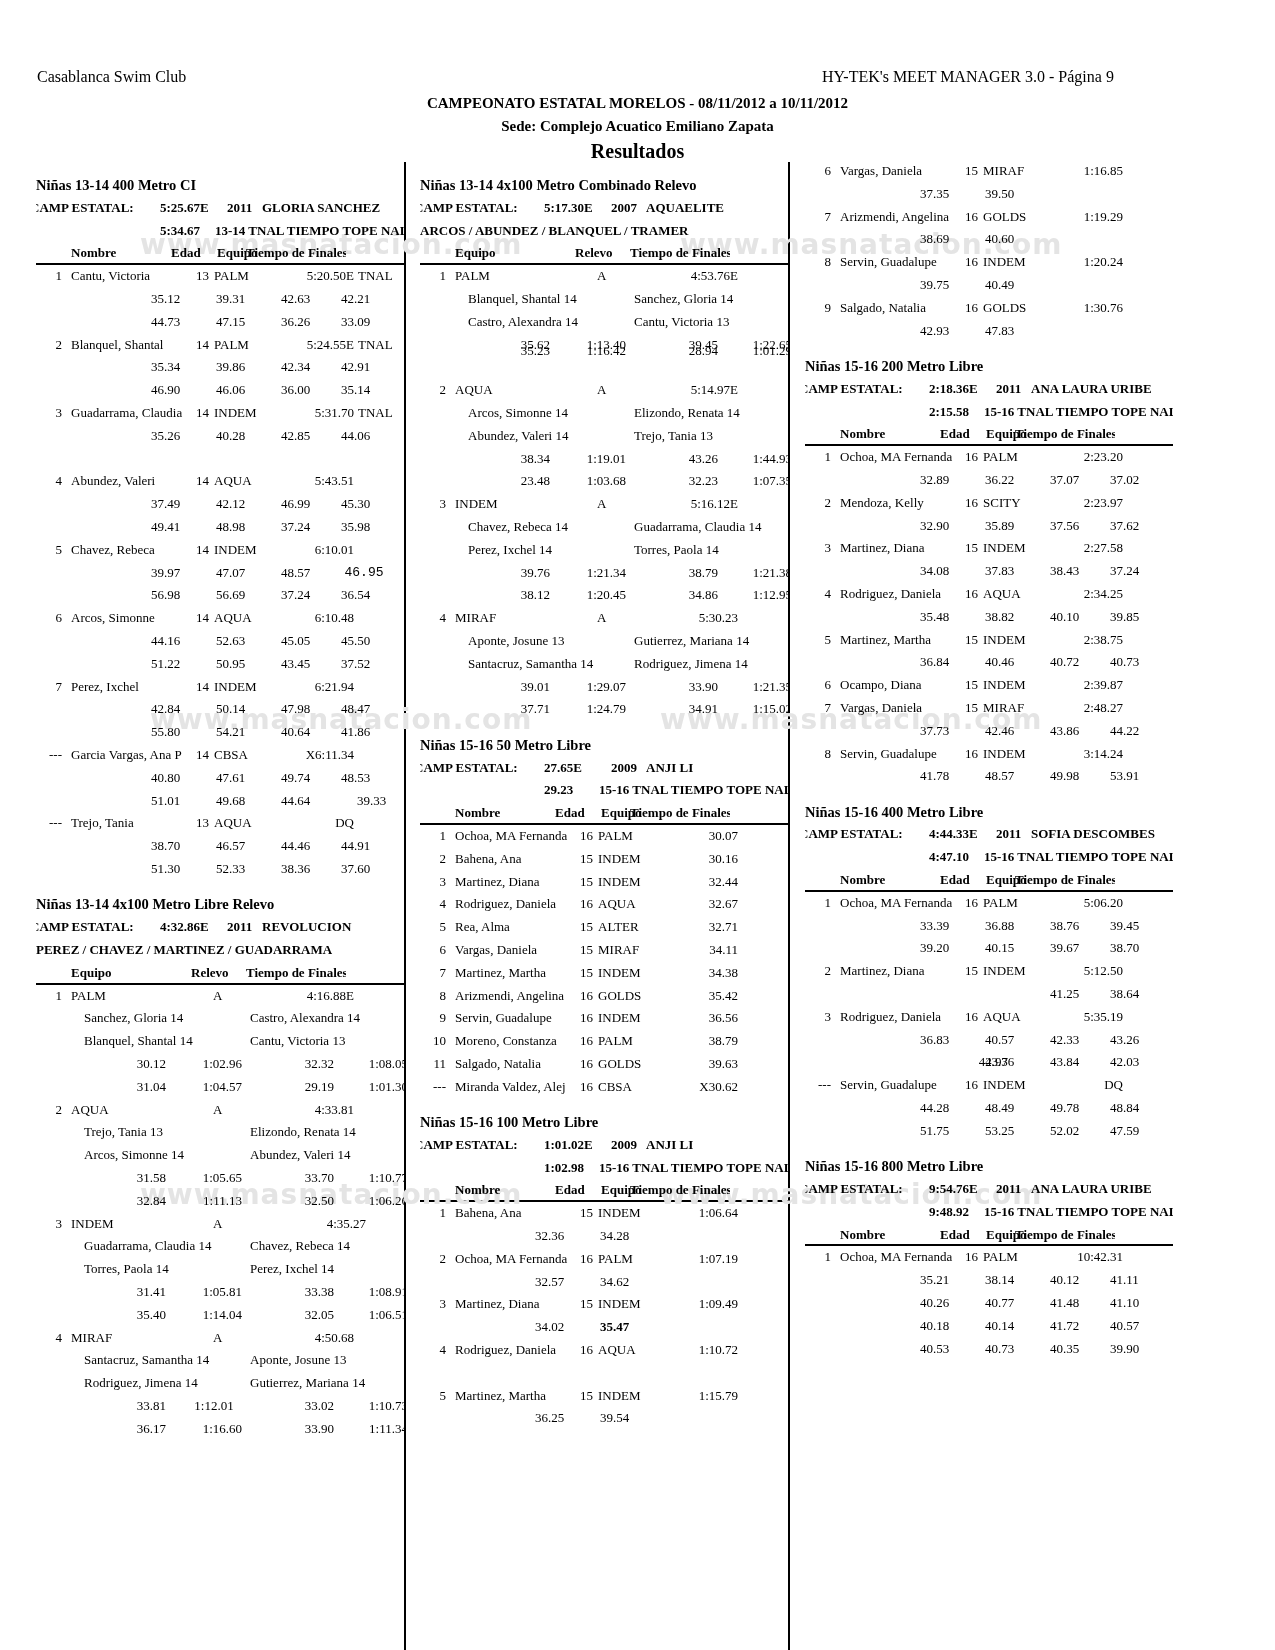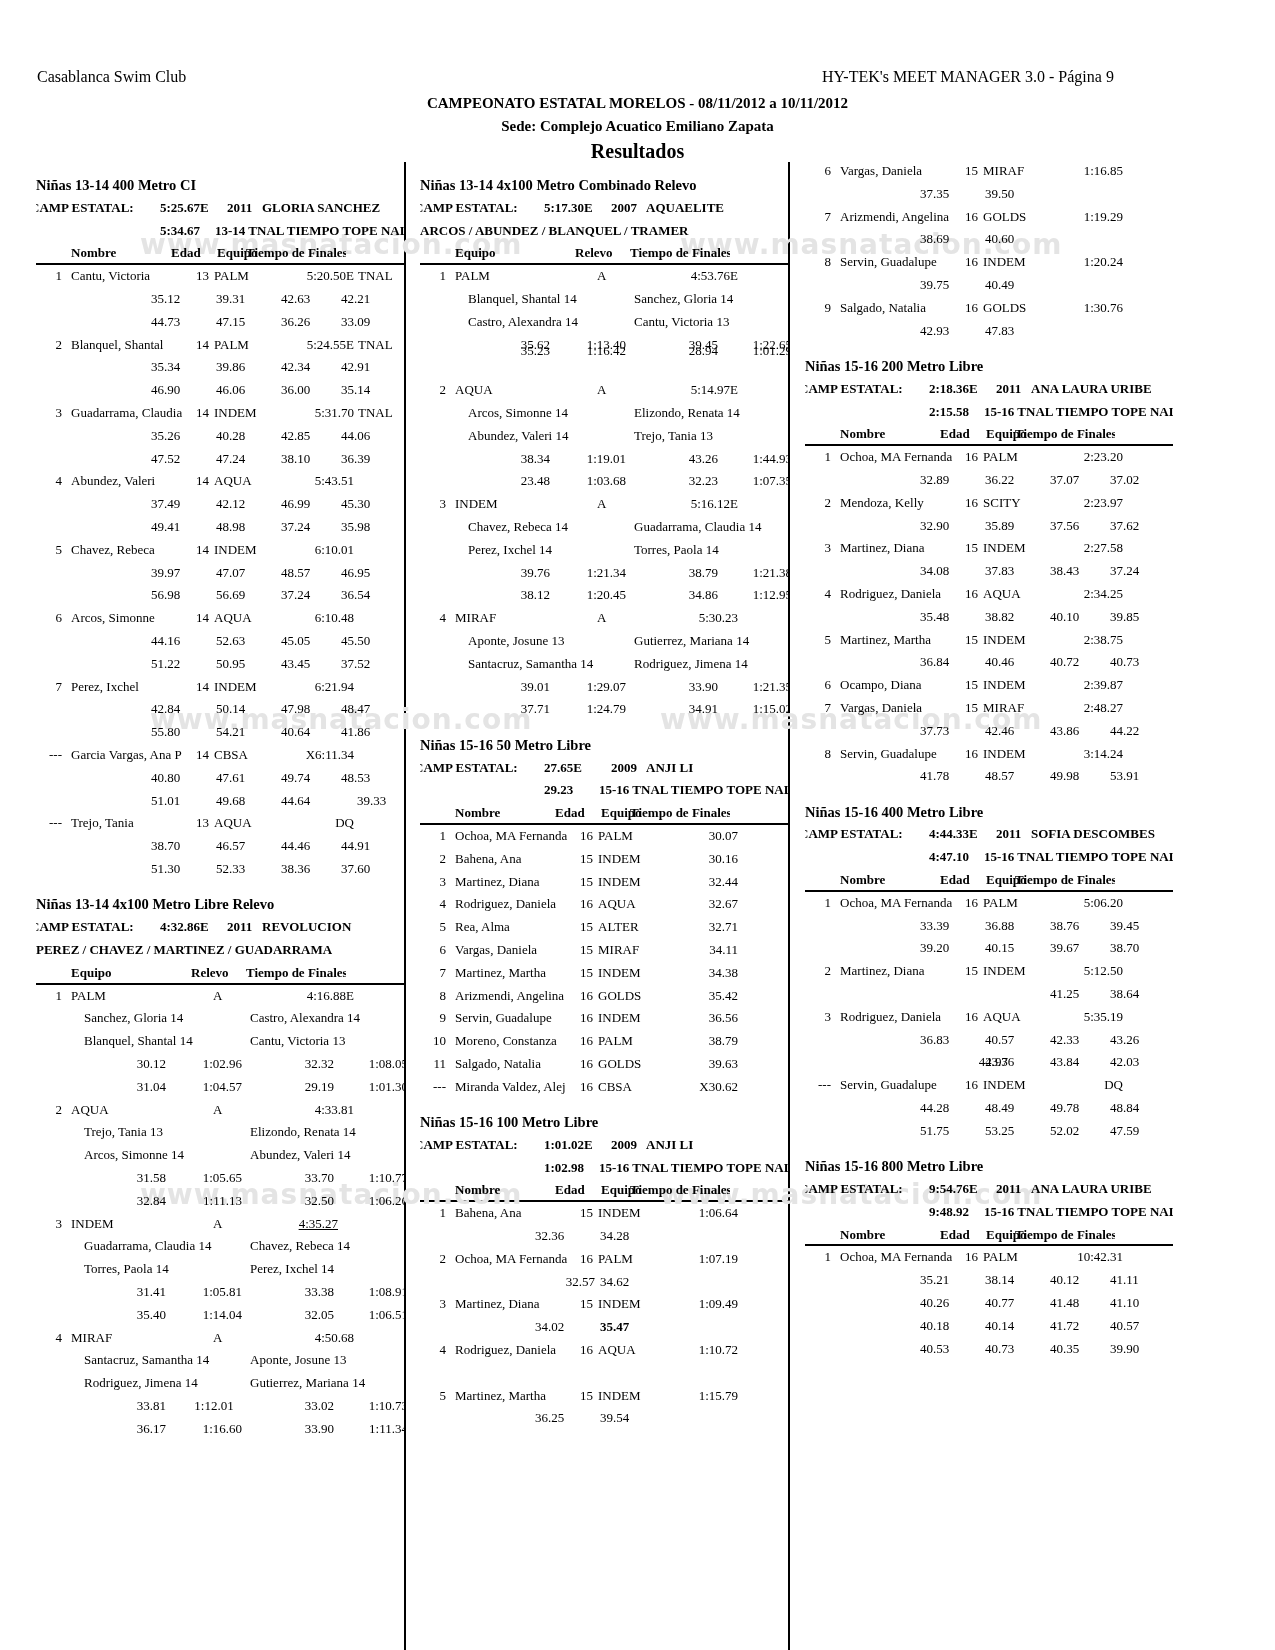--- a/index.html
+++ b/index.html
@@ -103,26 +103,20 @@
       <span style="left: 178px;">INDEM</span>
       <span style="left: 240px; width: 78px; text-align: right;">5:31.70</span>
       <span style="left: 322px;">TNAL</span>
     </div>
     <div class="row" style="top: 250.8px; width: 400px;">
       <span style="left: 115px; width: 60px; text-align: left;">35.26</span>
       <span style="left: 180px; width: 60px; text-align: left;">40.28</span>
       <span style="left: 245px; width: 60px; text-align: left;">42.85</span>
       <span style="left: 305px; width: 60px; text-align: left;">44.06</span>
     </div>
-    <div class="row" style="top: 273.6px; width: 400px;">
-      <span style="left: 115px; width: 60px; text-align: left;">47.52</span>
-      <span style="left: 180px; width: 60px; text-align: left;">47.24</span>
-      <span style="left: 245px; width: 60px; text-align: left;">38.10</span>
-      <span style="left: 305px; width: 60px; text-align: left;">36.39</span>
-    </div>
     <div class="row" style="top: 296.4px; width: 400px;">
       <span style="left: 0px; width: 26px; text-align: right;">4</span>
       <span style="left: 35px;">Abundez, Valeri</span>
       <span style="left: 160px;">14</span>
       <span style="left: 178px;">AQUA</span>
       <span style="left: 240px; width: 78px; text-align: right;">5:43.51</span>
       <span style="left: 322px;"></span>
     </div>
     <div class="row" style="top: 319.2px; width: 400px;">
       <span style="left: 115px; width: 60px; text-align: left;">37.49</span>
@@ -141,21 +135,21 @@
       <span style="left: 35px;">Chavez, Rebeca</span>
       <span style="left: 160px;">14</span>
       <span style="left: 178px;">INDEM</span>
       <span style="left: 240px; width: 78px; text-align: right;">6:10.01</span>
       <span style="left: 322px;"></span>
     </div>
     <div class="row" style="top: 387.6px; width: 400px;">
       <span style="left: 115px; width: 60px; text-align: left;">39.97</span>
       <span style="left: 180px; width: 60px; text-align: left;">47.07</span>
       <span style="left: 245px; width: 60px; text-align: left;">48.57</span>
-      <span style="left: 305px; width: 60px; text-align: left;">46.95</span>
+      <span style="left: 298px; width: 60px; text-align: center; font-family: Liberation Mono, monospace;">46.95</span>
     </div>
     <div class="row" style="top: 410.4px; width: 400px;">
       <span style="left: 115px; width: 60px; text-align: left;">56.98</span>
       <span style="left: 180px; width: 60px; text-align: left;">56.69</span>
       <span style="left: 245px; width: 60px; text-align: left;">37.24</span>
       <span style="left: 305px; width: 60px; text-align: left;">36.54</span>
     </div>
     <div class="row" style="top: 433.2px; width: 400px;">
       <span style="left: 0px; width: 26px; text-align: right;">6</span>
       <span style="left: 35px;">Arcos, Simonne</span>
@@ -303,21 +297,21 @@
     <div class="row" style="top: 1015.74px; width: 400px;">
       <span style="left: 90px; width: 40px; text-align: right;">32.84</span>
       <span style="left: 150px; width: 56px; text-align: right;">1:11.13</span>
       <span style="left: 258px; width: 40px; text-align: right;">32.50</span>
       <span style="left: 316px; width: 56px; text-align: right;">1:06.26</span>
     </div>
     <div class="row" style="top: 1038.54px; width: 400px;">
       <span style="left: 0px; width: 26px; text-align: right;">3</span>
       <span style="left: 35px;">INDEM</span>
       <span style="left: 177px;">A</span>
-      <span style="left: 224px; width: 78px; text-align: right; text-decoration: underline;">4:35.27</span>
+      <span style="left: 252px; width: 78px; text-align: right;">4:35.27</span>
     </div>
     <div class="row" style="top: 1061.34px; width: 400px;">
       <span style="left: 48px;">Guadarrama, Claudia 14</span>
       <span style="left: 214px;">Chavez, Rebeca 14</span>
     </div>
     <div class="row" style="top: 1084.14px; width: 400px;">
       <span style="left: 48px;">Torres, Paola 14</span>
       <span style="left: 214px;">Perez, Ixchel 14</span>
     </div>
     <div class="row" style="top: 1106.94px; width: 400px;">
@@ -632,21 +626,21 @@
     </div>
     <div class="row" style="top: 1073.88px; width: 400px;">
       <span style="left: 0px; width: 26px; text-align: right;">2</span>
       <span style="left: 35px;">Ochoa, MA Fernanda</span>
       <span style="left: 160px;">16</span>
       <span style="left: 178px;">PALM</span>
       <span style="left: 240px; width: 78px; text-align: right;">1:07.19</span>
       <span style="left: 322px;"></span>
     </div>
     <div class="row" style="top: 1096.68px; width: 400px;">
-      <span style="left: 115px; width: 60px; text-align: right;">32.57</span>
+      <span style="left: 115px; width: 60px; text-align: left;">32.57</span>
       <span style="left: 180px; width: 60px; text-align: left;">34.62</span>
     </div>
     <div class="row" style="top: 1119.48px; width: 400px;">
       <span style="left: 0px; width: 26px; text-align: right;">3</span>
       <span style="left: 35px;">Martinez, Diana</span>
       <span style="left: 160px;">15</span>
       <span style="left: 178px;">INDEM</span>
       <span style="left: 240px; width: 78px; text-align: right;">1:09.49</span>
       <span style="left: 322px;"></span>
     </div>

